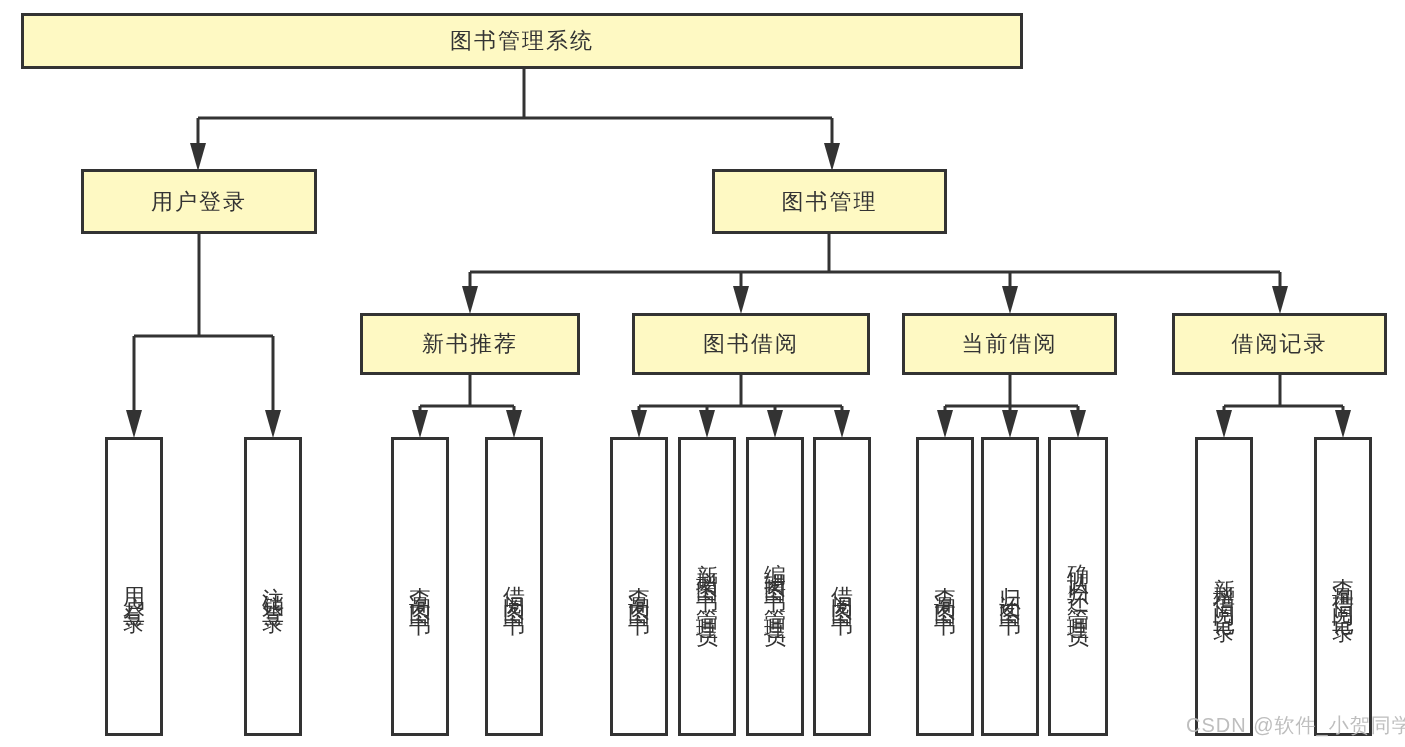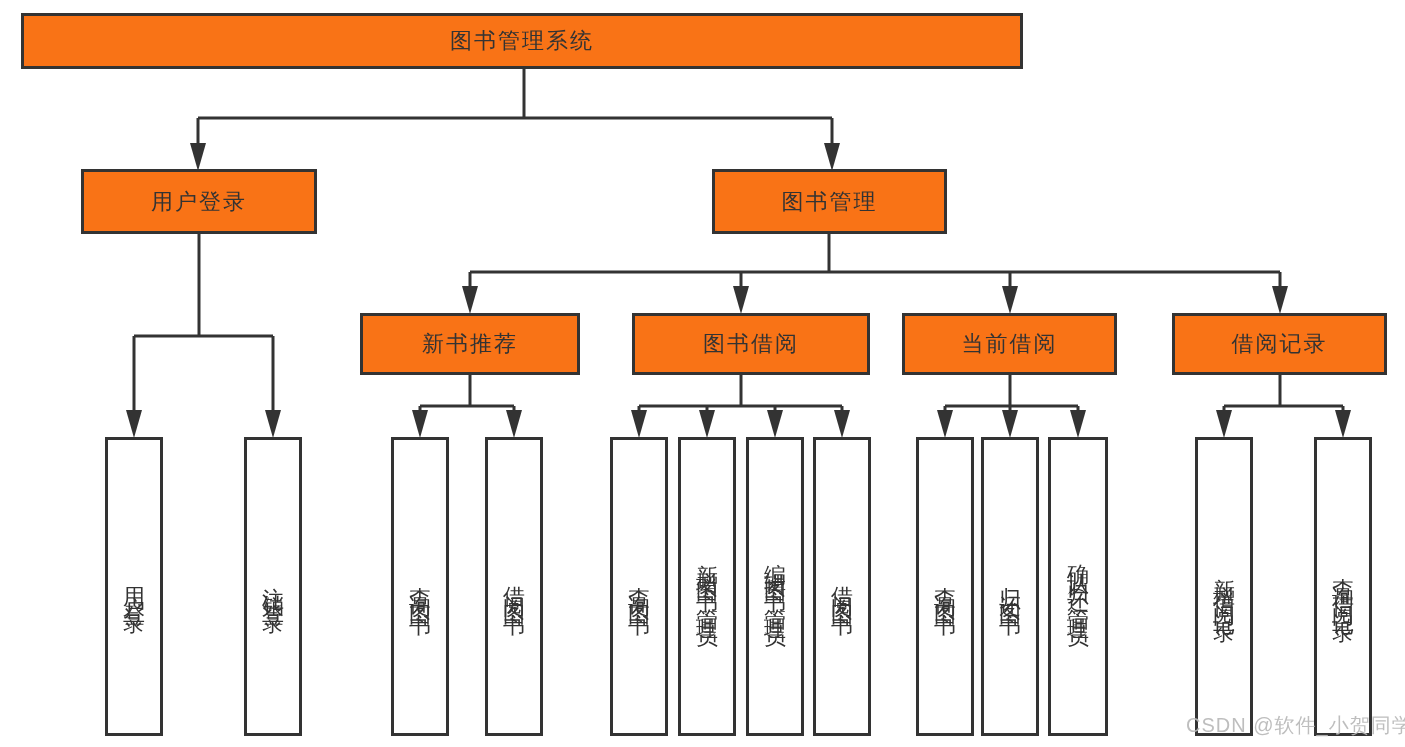--- a/index.html
+++ b/index.html
@@ -2,21 +2,21 @@
 <html><head>
 <meta charset="utf-8">
 <style>
   html,body{margin:0;padding:0;background:#ffffff;}
   .canvas{
     position:relative;width:1405px;height:747px;background:#ffffff;
     font-family:"Liberation Sans",sans-serif;overflow:hidden;
   }
   .connectors{position:absolute;left:0;top:0;z-index:1;}
   .hbox{
-    position:absolute;box-sizing:border-box;background:#f97316;
+    position:absolute;box-sizing:border-box;background:#fef9c3;
     border:3px solid #333333;display:flex;align-items:center;justify-content:center;
     font-size:22px;color:#333333;letter-spacing:2px;z-index:2;white-space:nowrap;
   }
   .vbox{
     position:absolute;top:437px;height:299px;width:58px;box-sizing:border-box;
     background:#ffffff;border:3px solid #333333;display:flex;align-items:center;
     justify-content:center;z-index:2;
   }
   .vbox .vtext{
     writing-mode:vertical-rl;text-orientation:mixed;font-size:22px;

